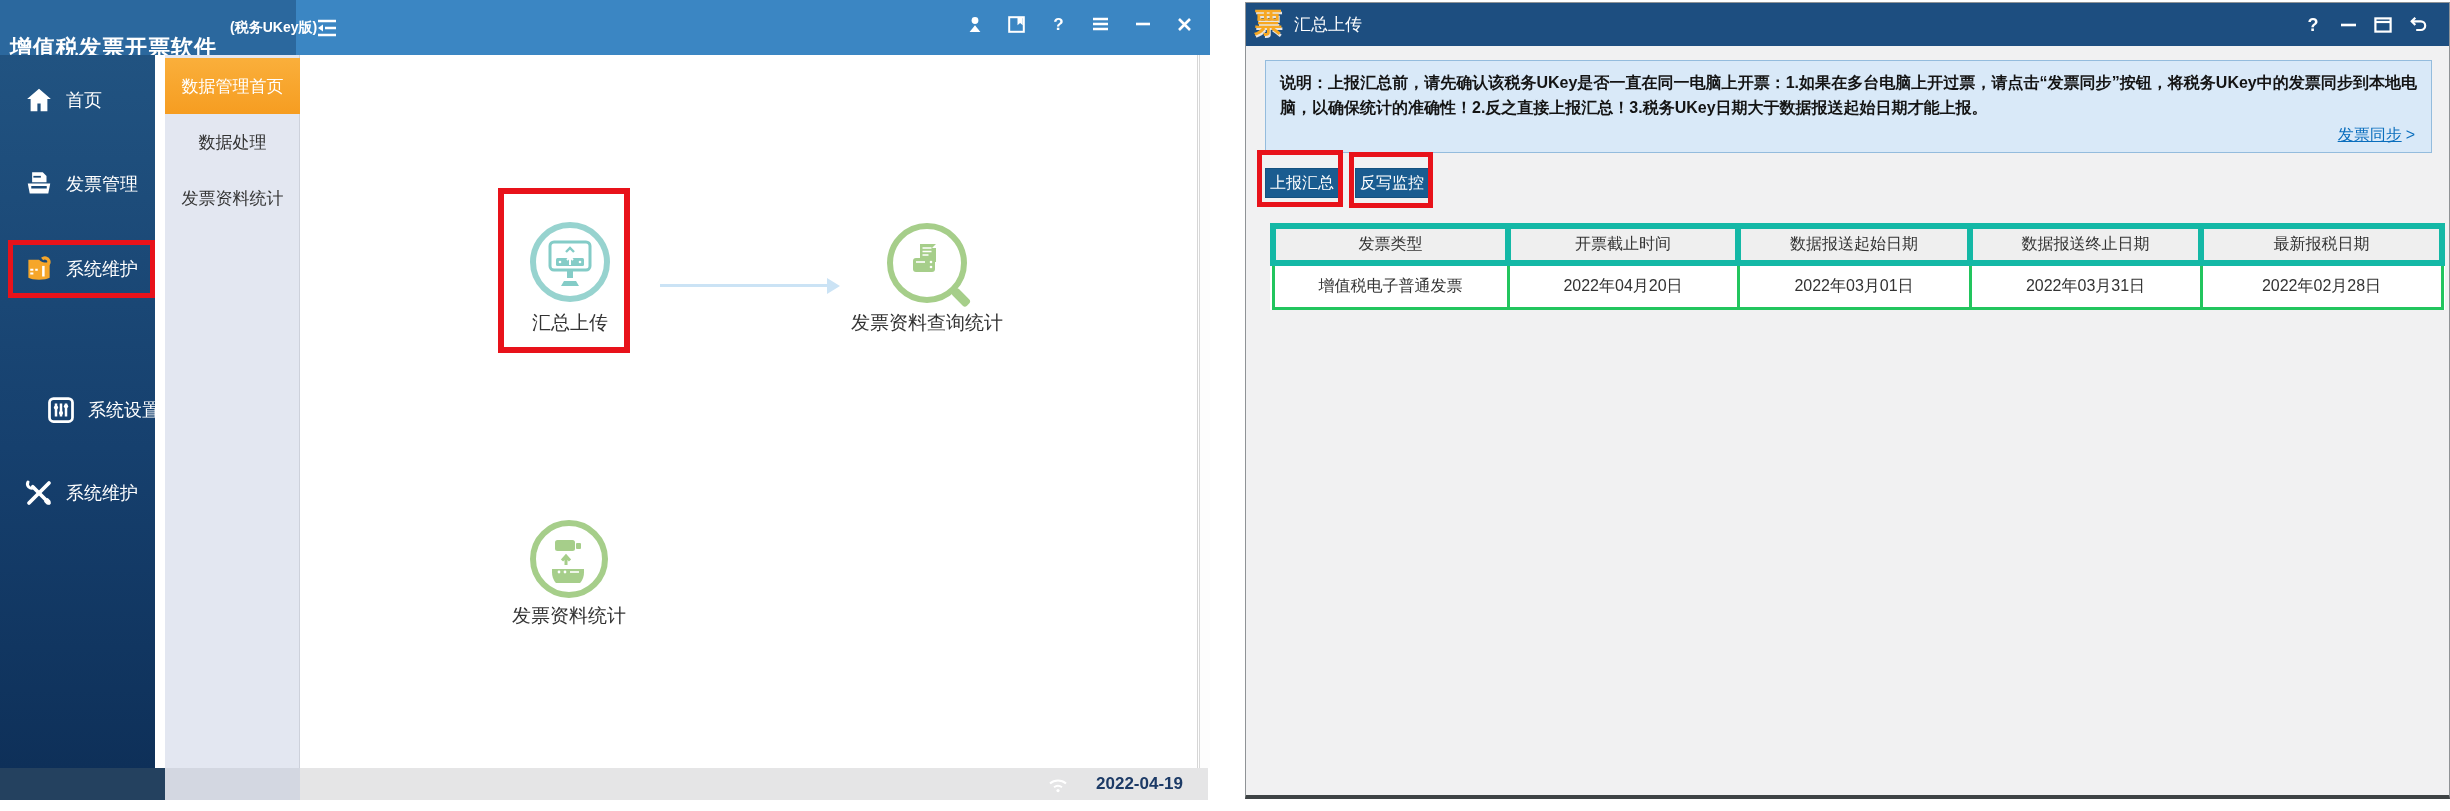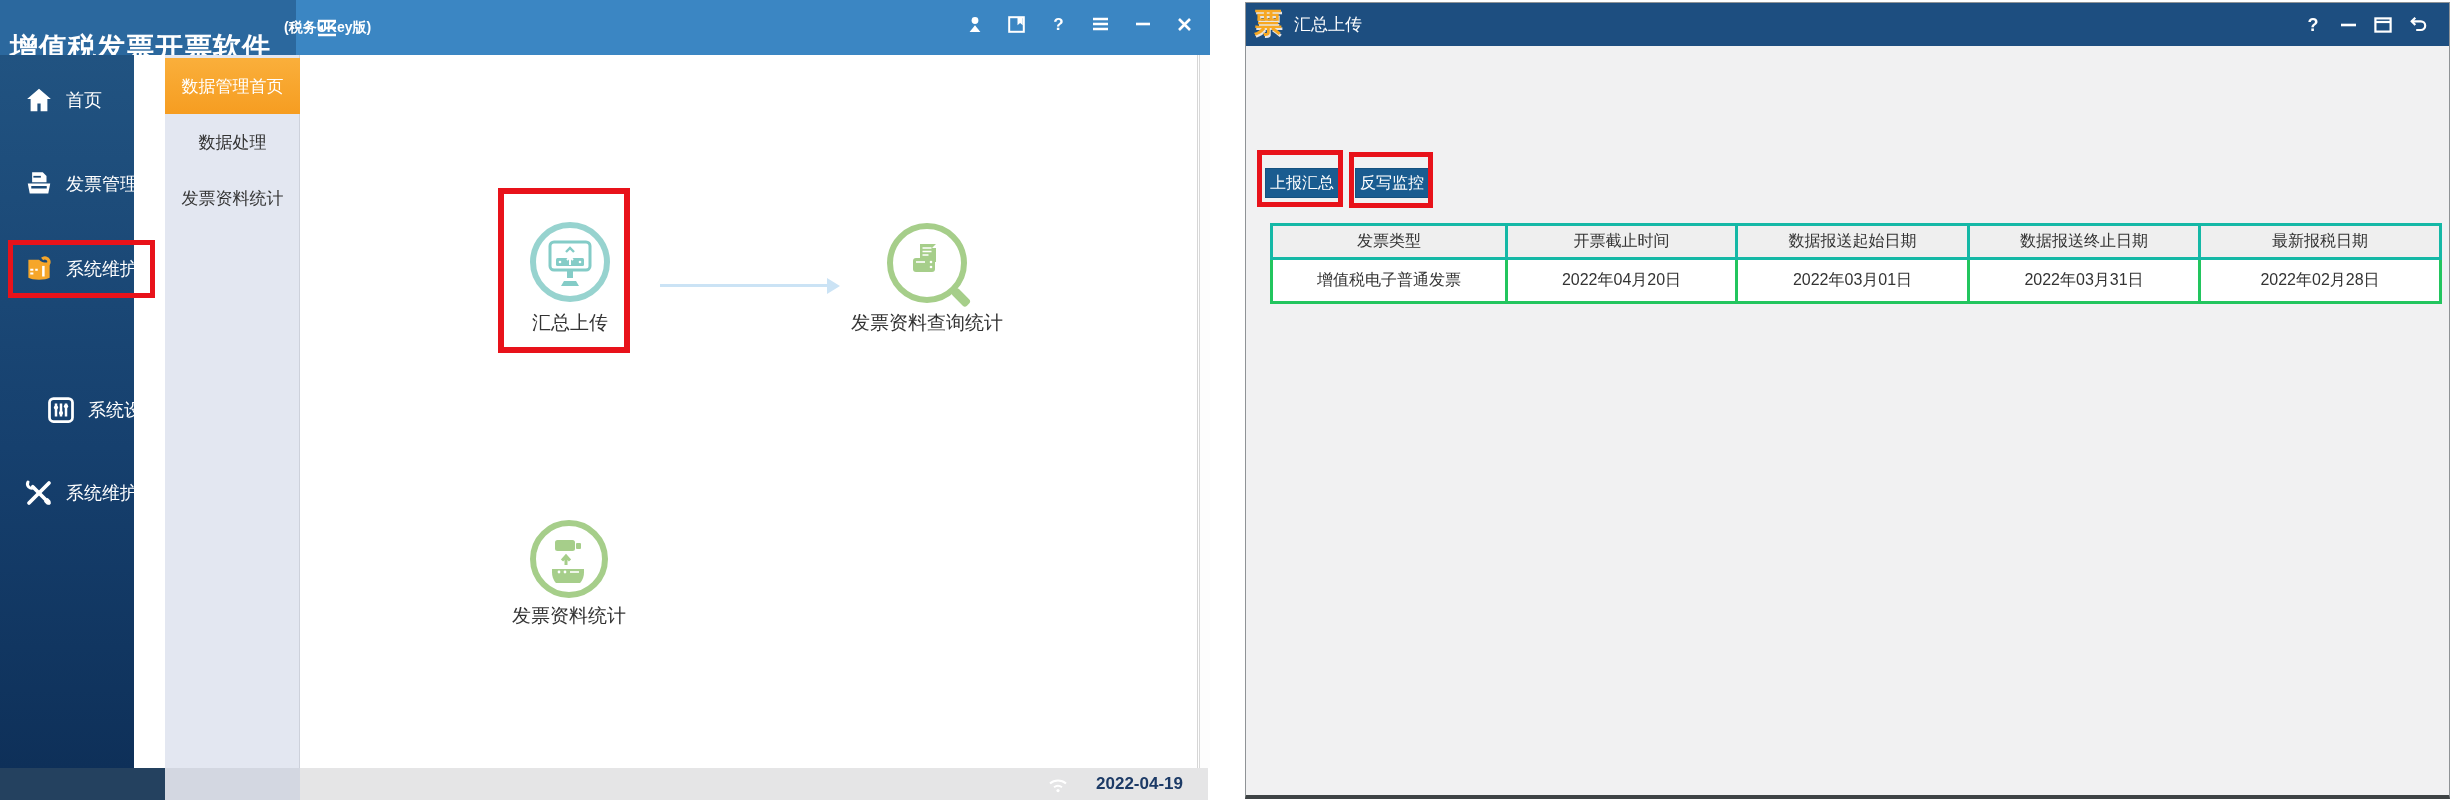--- a/index.html
+++ b/index.html
@@ -7,28 +7,28 @@
     width:2450px;height:811px;position:relative;background:#ffffff;
     font-family:"Liberation Sans","DejaVu Sans",sans-serif;
     -webkit-font-smoothing:antialiased;overflow:hidden;
   }
 
   
   .lw{position:absolute;left:0;top:0;width:1210px;height:800px;background:#ffffff;}
   .lw-titlebar{position:absolute;left:0;top:0;width:1210px;height:55px;background:#3b86c3;}
   .lw-brand{position:absolute;left:0;top:0;width:296px;height:55px;background:#2b689e;
     display:flex;align-items:center;padding-left:10px;box-sizing:border-box;color:#fff;white-space:nowrap;}
-  .lw-title{font-size:28px;font-weight:bold;letter-spacing:1px;margin-top:40px;}
+  .lw-title{font-size:22px;font-weight:bold;letter-spacing:1px;margin-top:40px;}
   .lw-subtitle{font-size:14px;font-weight:bold;margin-left:13px;}
   .collapse-btn{position:absolute;left:316px;top:19px;width:22px;height:18px;cursor:pointer;}
   .lw-controls{position:absolute;left:966px;top:10px;height:28px;display:flex;align-items:center;gap:25px;}
   .tb-ico{width:17px;height:17px;display:flex;align-items:center;justify-content:center;color:#fff;
     font-size:17px;font-weight:bold;cursor:pointer;line-height:1;}
 
-  .lw-sidebar{position:absolute;left:0;top:55px;width:134px;height:713px;
+  .lw-sidebar{position:absolute;left:0;top:55px;width:155px;height:713px;
     background:linear-gradient(180deg,#215381 0%,#16406e 55%,#0e3059 100%);}
   .side-item{position:absolute;left:0;width:165px;height:44px;display:flex;align-items:center;
     padding-left:24px;box-sizing:border-box;color:#fff;cursor:pointer;}
   .side-item .s-ico{width:30px;height:30px;flex:0 0 30px;display:flex;align-items:center;justify-content:center;}
   .side-item .s-label{font-size:18px;margin-left:12px;white-space:nowrap;}
 
   .lw-submenu{position:absolute;left:165px;top:55px;width:135px;height:713px;background:#e3e7f1;
     border-right:1px solid #cdd1db;box-sizing:border-box;}
   .sub-item{position:absolute;left:0;width:135px;height:56px;display:flex;align-items:center;
     justify-content:center;font-size:17px;color:#333;cursor:pointer;white-space:nowrap;}
@@ -74,21 +74,21 @@
   .notice-link{position:absolute;right:16px;bottom:6px;font-size:16px;color:#0a6ebd;cursor:pointer;}
   .notice-link .lk{text-decoration:underline;}
   .notice-link .lk-arrow{margin-left:4px;text-decoration:none;display:inline-block;}
 
   .btn{position:absolute;top:165px;width:74px;height:30px;background:#1a5c90;color:#fff;
     font-size:16px;display:flex;align-items:center;justify-content:center;cursor:pointer;
     border:1px solid #15517f;box-sizing:border-box;white-space:nowrap;}
 
   .rpt-table{position:absolute;left:24px;top:220px;width:1169px;border-collapse:collapse;
     table-layout:fixed;background:#fff;font-size:16px;color:#333;}
-  .rpt-table th{height:29px;background:#efefef;font-weight:normal;border:3px solid #14b8a6;text-align:center;}
+  .rpt-table th{height:29px;background:#efefef;font-weight:normal;border:6px solid #14b8a6;text-align:center;}
   .rpt-table td{height:39px;background:#fff;border:3px solid #22c55e;text-align:center;}
 </style>
 </head>
 <body>
 
 <div class="lw">
 
   <div class="lw-titlebar">
     <div class="lw-brand">
       <span class="lw-title">增值税发票开票软件</span>
@@ -285,20 +285,26 @@
       </span>
       <span class="rw-ico">
         <svg width="20" height="17" viewBox="0 0 20 17" fill="none" stroke="#fff" stroke-width="2.4">
           <path d="M7 1 3 5l4 4"></path>
           <path d="M3 5h10.2a4.8 4.8 0 0 1 0 9.6H8"></path>
         </svg>
       </span>
     </div>
   </div>
 
+  <div class="notice">
+    <div class="notice-text">说明：上报汇总前，请先确认该税务UKey是否一直在同一电脑上开票：1.如果在多台电脑上开过票，请点击“发票同步”按钮，将税务UKey中的发票同步到本地电脑，以确保统计的准确性！2.反之直接上报汇总！3.税务UKey日期大于数据报送起始日期才能上报。</div>
+    <div class="notice-link">
+      <span class="lk">发票同步</span><span class="lk-arrow">&gt;</span>
+    </div>
+  </div>
 
   <div class="btn" style="left:19px;">上报汇总</div>
   <div class="btn" style="left:109px;">反写监控</div>
 
   <div class="hl" style="left:11px;top:147px;width:86px;height:57px;"></div>
   <div class="hl" style="left:103px;top:149px;width:84px;height:56px;"></div>
 
   <table class="rpt-table">
     <colgroup>
       <col style="width:235px">

